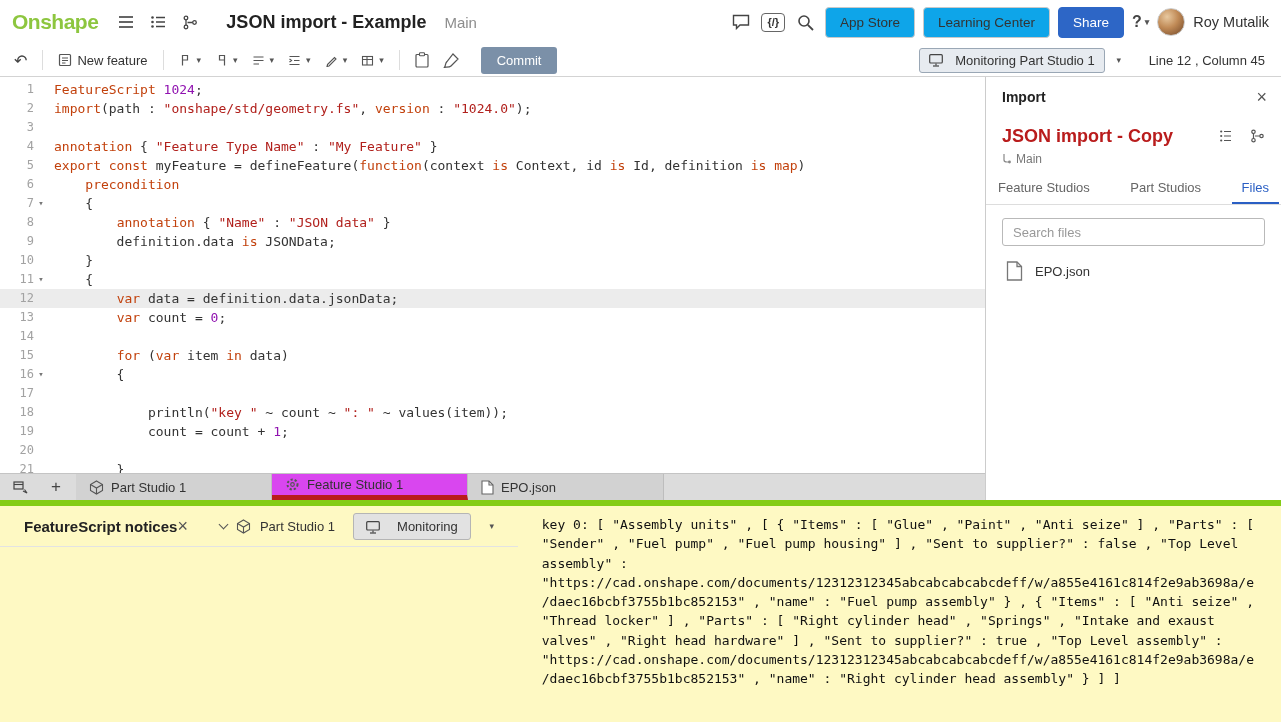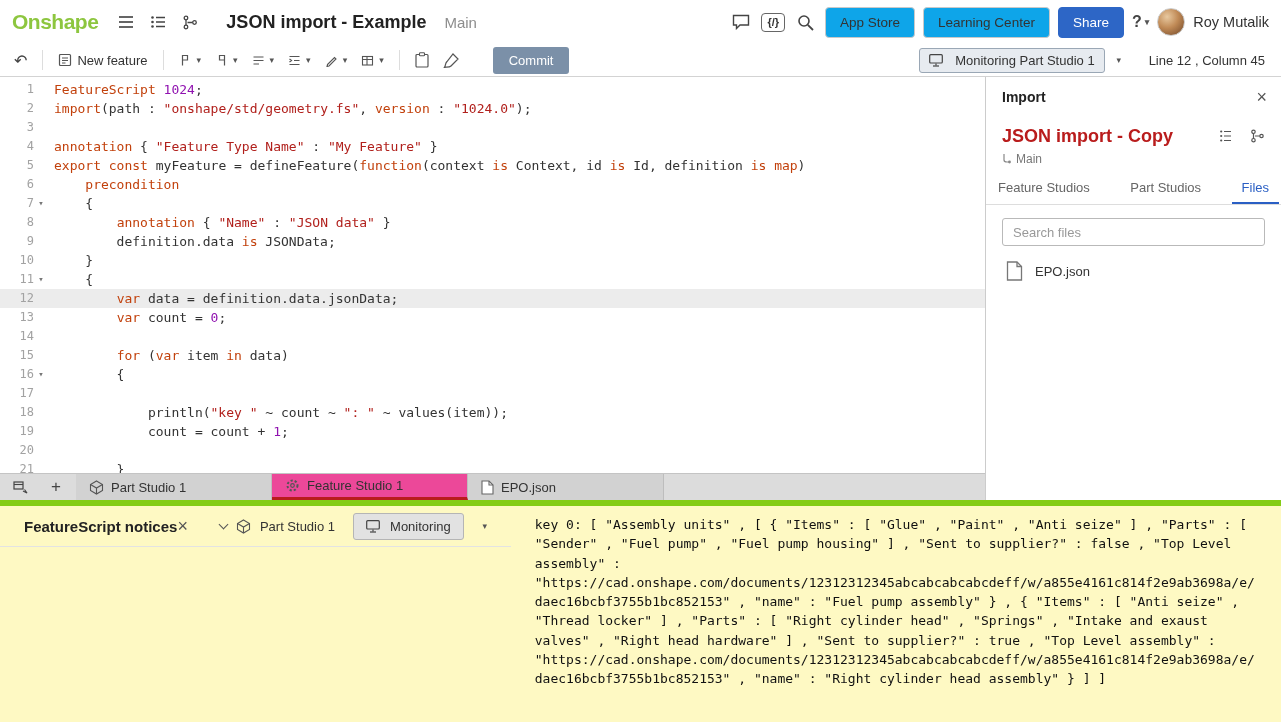--- a/index.html
+++ b/index.html
@@ -19,21 +19,21 @@
   .fs-box{border:1.5px solid #666;border-radius:4px;padding:3px 5px;font-size:11px;font-weight:700;color:#333;background:#fff;cursor:pointer;line-height:1}
   .helpbtn{display:flex;align-items:center;gap:3px;font-weight:700;font-size:16px;color:#444;background:none;border:none;cursor:pointer;font-family:inherit}
   .caret{font-size:9px;color:#555;line-height:1}
   .avatar{width:28px;height:28px;border-radius:50%;background:radial-gradient(circle at 35% 30%,#e8c9a0 0%,#c08a56 45%,#6f4526 100%);border:1px solid #ccc;flex:none;cursor:pointer}
   .user-name{font-size:14.5px;color:#333;white-space:nowrap;cursor:pointer}
 
   
   .toolbar{height:33px;display:flex;align-items:center;padding:0 8px;gap:2px;border-bottom:1px solid #d3d3d3;flex:none;background:#fff}
   .sep{width:1px;height:20px;background:#ddd;margin:0 7px;flex:none}
   .tbtn{display:flex;align-items:center;gap:5px;padding:4px 6px;font-size:13px;color:#333;background:none;border:none;cursor:pointer;font-family:inherit;white-space:nowrap}
-  .commit{background:#7b90a8;color:#fff;border:none;border-radius:3px;padding:6px 16px;font-size:13px;margin-left:26px;cursor:pointer;font-family:inherit}
+  .commit{background:#7b90a8;color:#fff;border:none;border-radius:3px;padding:6px 16px;font-size:13px;margin-left:14px;cursor:pointer;font-family:inherit}
   .monitor-toggle{display:flex;align-items:center;gap:12px;background:#e7ebf0;border:1px solid #9aa7b5;border-radius:3px;padding:3px 9px;font-size:13px;color:#333;cursor:pointer;font-family:inherit;height:25px}
   .linecol{font-size:13px;color:#333;margin:0 8px 0 16px;white-space:nowrap}
 
   
   .main{height:423px;display:flex;flex:none}
   .editor-col{flex:1;display:flex;flex-direction:column;min-width:0}
   .code-area{flex:1;overflow:hidden;padding-top:3px;font-family:"DejaVu Sans Mono",monospace;font-size:13px;line-height:19px;background:#fff}
   .code-line{display:flex;height:19px;white-space:pre}
   .code-line.active{background:#ececec}
   .gutter{width:34px;text-align:right;color:#a2a2a2;font-size:12px;flex:none}
@@ -42,21 +42,21 @@
   .tok-kw{color:#c2410c}
   .tok-str{color:#b1201c}
   .tok-num{color:#9012b0}
   .tok-pl{color:#333}
 
   
   .tabbar{height:27px;background:#dcdcdc;border-top:1px solid #c4c4c4;display:flex;align-items:stretch;flex:none}
   .tab-tools{display:flex;align-items:center;padding:0 8px;gap:12px}
   .tab{display:flex;align-items:center;gap:7px;padding:0 13px;min-width:196px;font-size:13px;background:#d2d2d2;border-right:1px solid #bdbdbd;color:#333;cursor:pointer}
   .tab:first-of-type{border-left:1px solid #bdbdbd}
-  .tab.active{background:#ec4899;border-bottom:3px solid #b91c1c}
+  .tab.active{background:#d946ef;border-bottom:5px solid #b91c1c}
   .ticon{display:flex;align-items:center}
 
   
   .import-panel{width:296px;flex:none;border-left:1px solid #ccc;display:flex;flex-direction:column;background:#fff}
   .ip-header{display:flex;justify-content:space-between;align-items:center;padding:11px 14px 7px 16px}
   .ip-title{font-weight:700;font-size:14px;color:#222}
   .close-x{font-size:18px;color:#555;cursor:pointer;background:none;border:none;line-height:1;font-family:inherit}
   .ip-tabs{display:flex;gap:2px;border-bottom:1px solid #ddd;padding:0 8px}
   .ip-tab{padding:6px 10px 7px;color:#666;cursor:pointer;border-bottom:2px solid transparent;font-size:13px;background:none;border-top:none;border-left:none;border-right:none;font-family:inherit}
   .ip-tab.active{color:#2a5fc4;border-bottom:2px solid #2a5fc4}
@@ -70,21 +70,21 @@
   .search-wrap input::placeholder{color:#999}
   .file-row{display:flex;align-items:center;gap:12px;padding:9px 20px;cursor:pointer;font-size:13px;color:#333}
 
   
   .notices{height:222px;border-top:6px solid #84cc16;display:flex;flex-direction:row;flex:none;background:#fef9c3}
   .not-header{display:flex;justify-content:space-between;align-items:center;padding:0 16px 0 24px;height:41px;border-bottom:1px solid #e3e3e3;flex:none}
   .not-title{font-weight:700;font-size:15px;color:#222}
   .not-section{display:flex;align-items:center;height:41px;padding:0 14px 0 16px;border-bottom:1px solid #e3e3e3;gap:9px;flex:none}
   .chev{width:7px;height:7px;border-right:1.6px solid #555;border-bottom:1.6px solid #555;transform:rotate(45deg);margin-top:-4px;cursor:pointer;flex:none}
   .not-section-label{font-size:13px;color:#333}
-  .monitor-btn{display:flex;align-items:center;gap:10px;background:#e2e2e2;border:1px solid #b5b5b5;border-radius:3px;padding:5px 12px;font-size:13px;color:#333;cursor:pointer;font-family:inherit}
+  .monitor-btn{display:flex;align-items:flex-end;gap:17px;background:#e2e2e2;border:1px solid #b5b5b5;border-radius:3px;padding:5px 12px;font-size:13px;color:#333;cursor:pointer;font-family:inherit}
   .console{flex:1;padding:9px 24px 0;font-family:"DejaVu Sans Mono",monospace;font-size:13px;line-height:19.3px;color:#111;overflow:hidden;overflow-wrap:anywhere}
   svg{display:block}
 </style>
 </head>
 <body>
 
 <div class="app">
 
   <header class="topbar">
     <div class="logo">Onshape</div>

